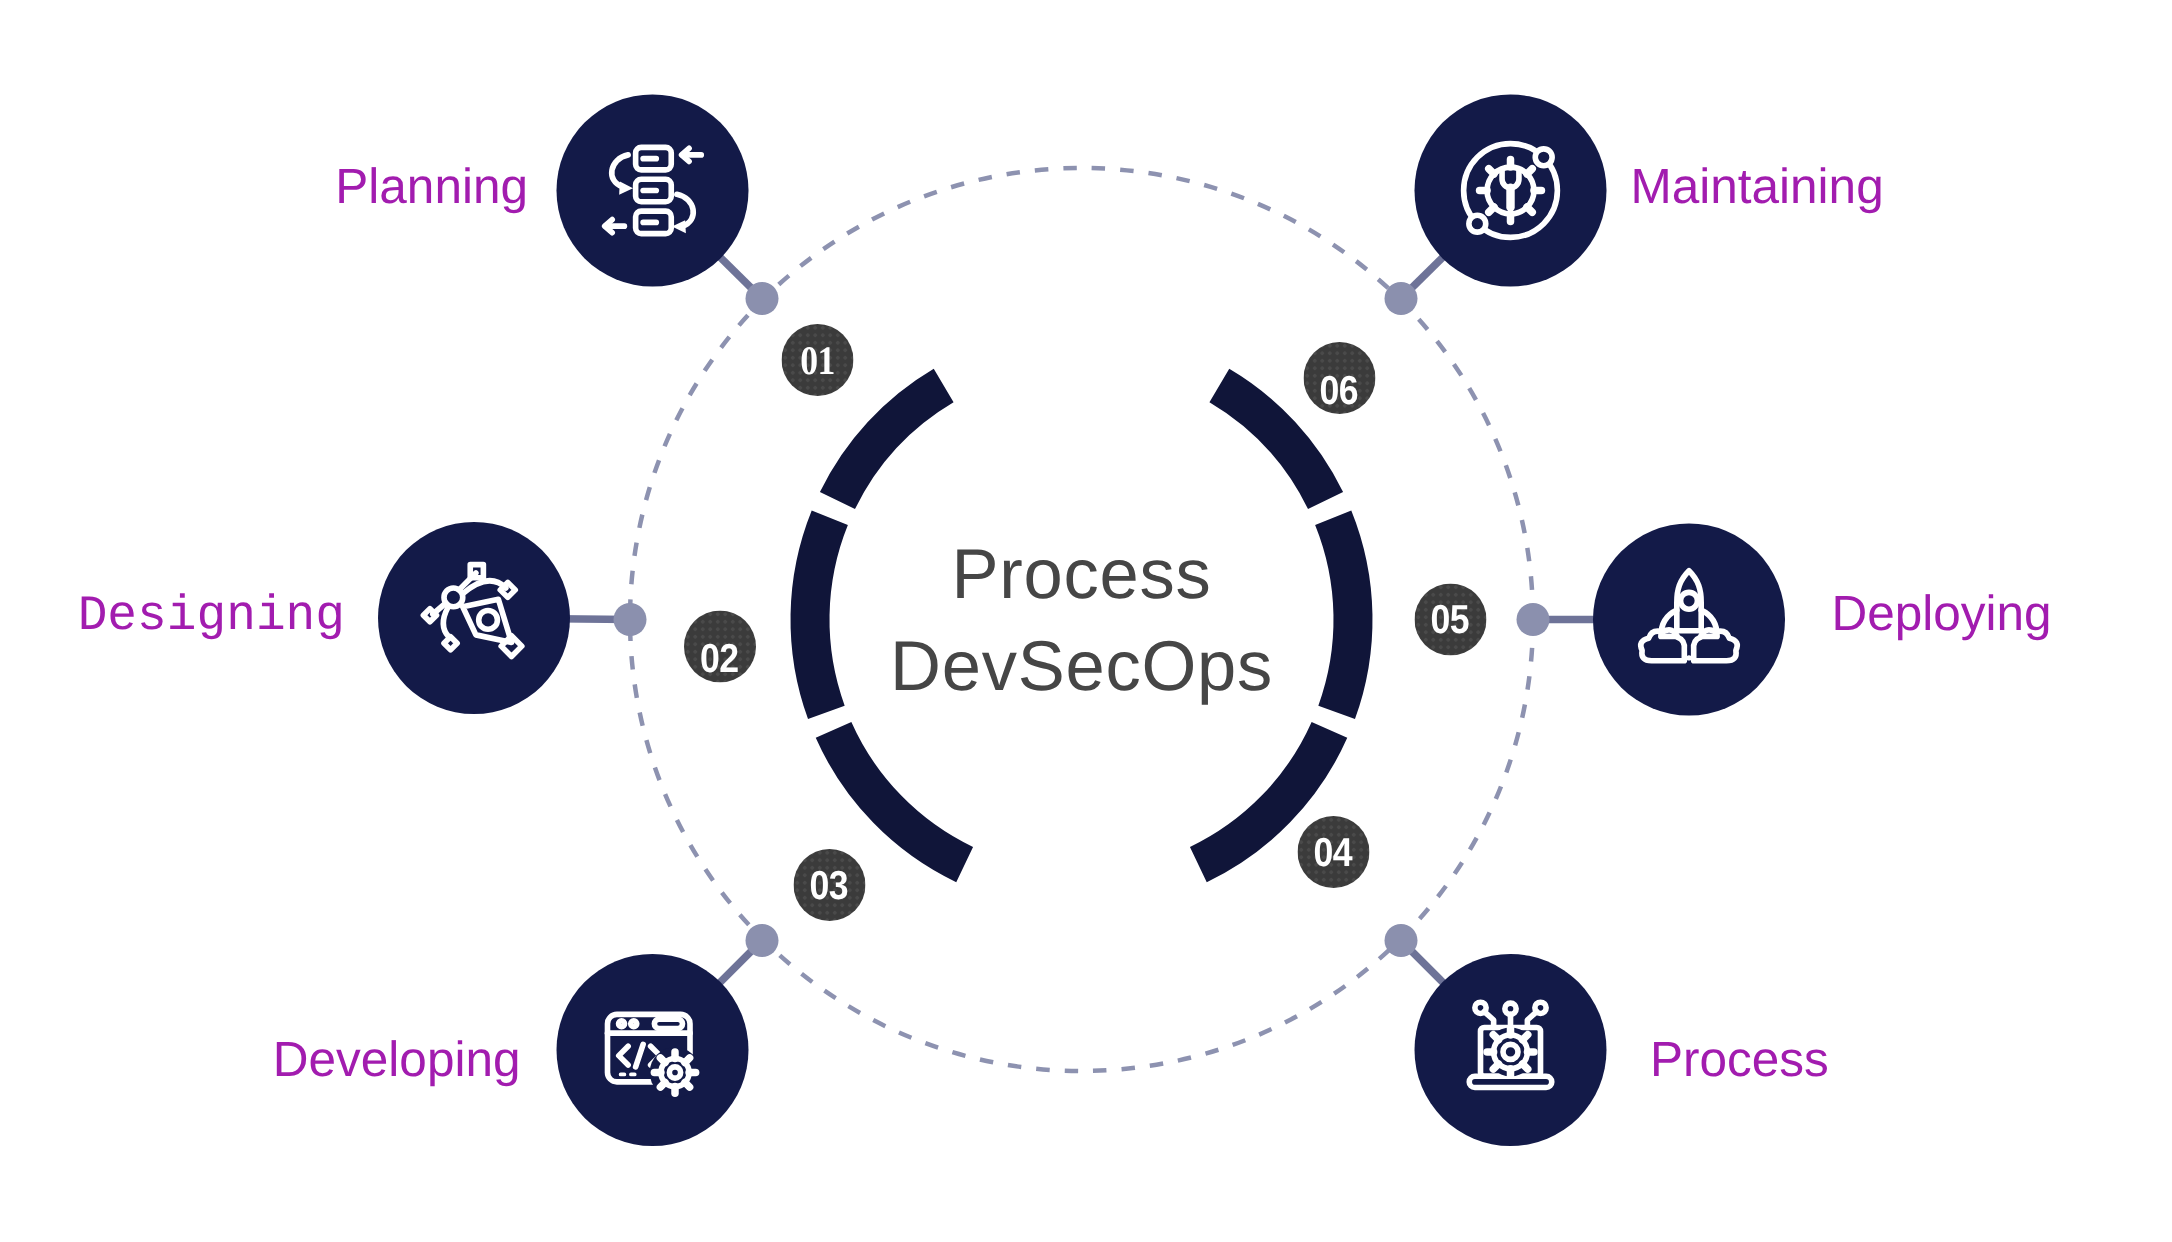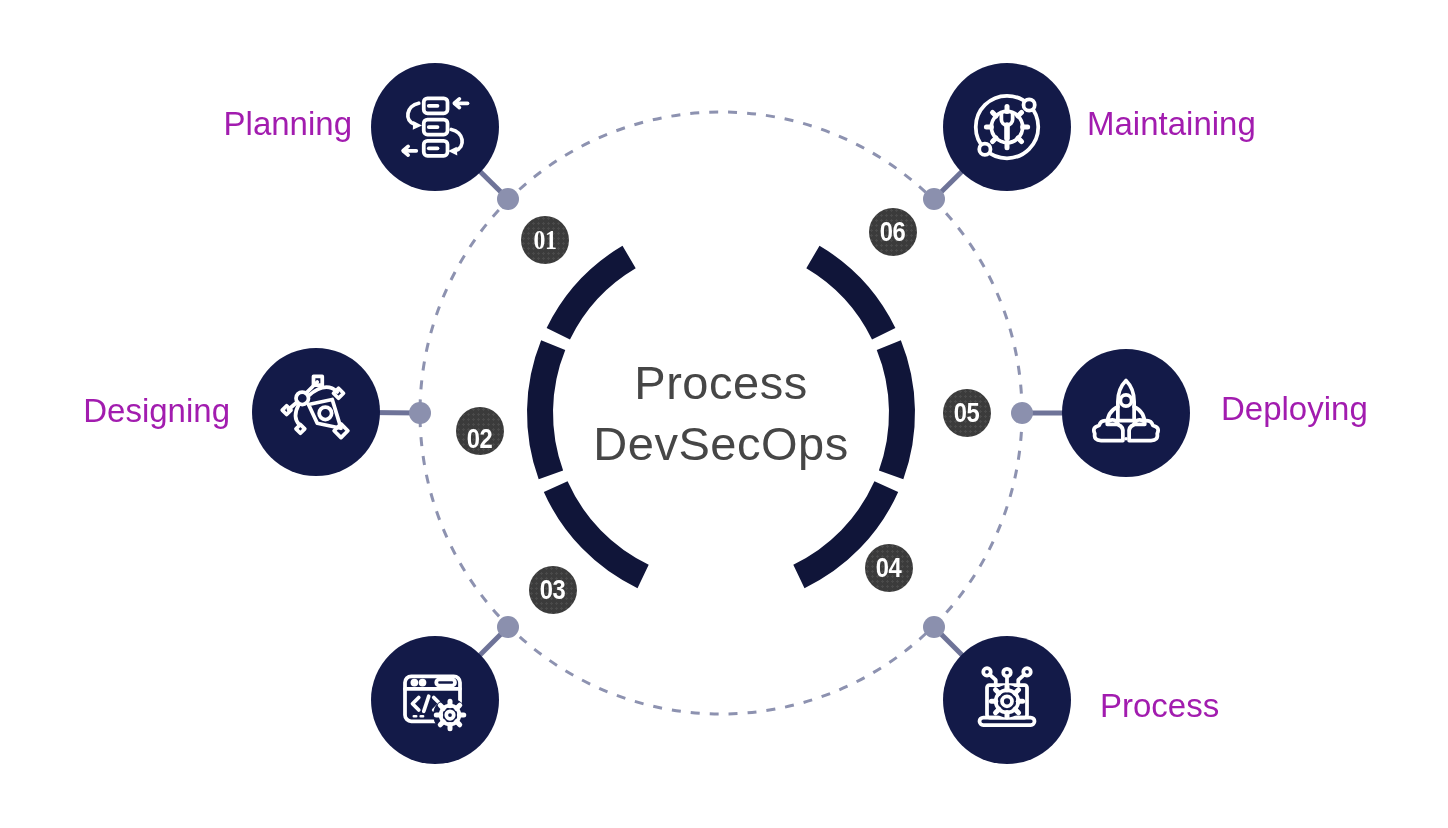--- a/index.html
+++ b/index.html
@@ -27,21 +27,21 @@
   .n-testing    { left:943px;  top:636px; }
   .n-deploying  { left:1062px; top:349px; }
   .n-maintaining{ left:943px;  top:63px;  }
 
   
   .stage-label {
     position:absolute; transform:translateY(-50%); color:#a21caf;
     font-size:33px; font-weight:500; white-space:nowrap;
   }
   .l-planning   { right:1096px; top:124px; }
-  .l-designing  { right:1218px; top:411px; }
+  .l-designing  { right:1218px; top:411px;font-family:Liberation Mono, monospace; }
   .l-developing { right:1101px; top:706px; }
   .l-testing    { left:1100px;  top:706px; }
   .l-deploying  { left:1221px;  top:409px; }
   .l-maintaining{ left:1087px;  top:124px; }
 
   
   .badge {
     position:absolute; width:48px; height:48px; border-radius:50%;
     background-color:#3b3b3b;
     background-image:radial-gradient(rgba(255,255,255,0.08) 1px, transparent 1.3px);
@@ -50,21 +50,21 @@
   }
   .badge span {
     color:#ffffff; font-weight:700; font-size:27px; letter-spacing:-0.5px;
     display:inline-block; transform:scaleX(0.88);
   }
   .b-01 { left:521px; top:216px;font-family:Liberation Serif, serif; }
   .b-02 { left:456px; top:407px;align-items:flex-end; }
   .b-03 { left:529px; top:566px;text-align:center; }
   .b-04 { left:865px; top:544px; }
   .b-05 { left:943px; top:389px; }
-  .b-06 { left:869px; top:208px; }
+  .b-06 { left:869px; top:228px;align-items:flex-end; }
 
   .icon-svg { display:block; }
 </style>
 </head>
 <body>
 
 <div class="canvas">
 
   <svg class="base-svg" width="1448" height="828" viewBox="0 0 1448 828">
 
@@ -220,20 +220,21 @@
         <line x1="23.2" y1="23.2" x2="20.4" y2="20.4"></line>
       </g>
       <circle cx="32" cy="32" r="12.5"></circle>
       <path d="M 27.5 21.5 L 27.5 26 A 4.5 4.5 0 0 0 36.5 26 L 36.5 21.5"></path>
       <line x1="32" y1="30.5" x2="32" y2="41" stroke-width="4.5"></line>
     </svg>
   </div>
 
   <div class="stage-label l-planning">Planning</div>
   <div class="stage-label l-designing">Designing</div>
+  <div class="stage-label l-developing">Developing</div>
   <div class="stage-label l-testing">Process</div>
   <div class="stage-label l-deploying">Deploying</div>
   <div class="stage-label l-maintaining">Maintaining</div>
 
   <div class="badge b-01">
     <span>01</span>
   </div>
   <div class="badge b-02">
     <span>02</span>
   </div>

